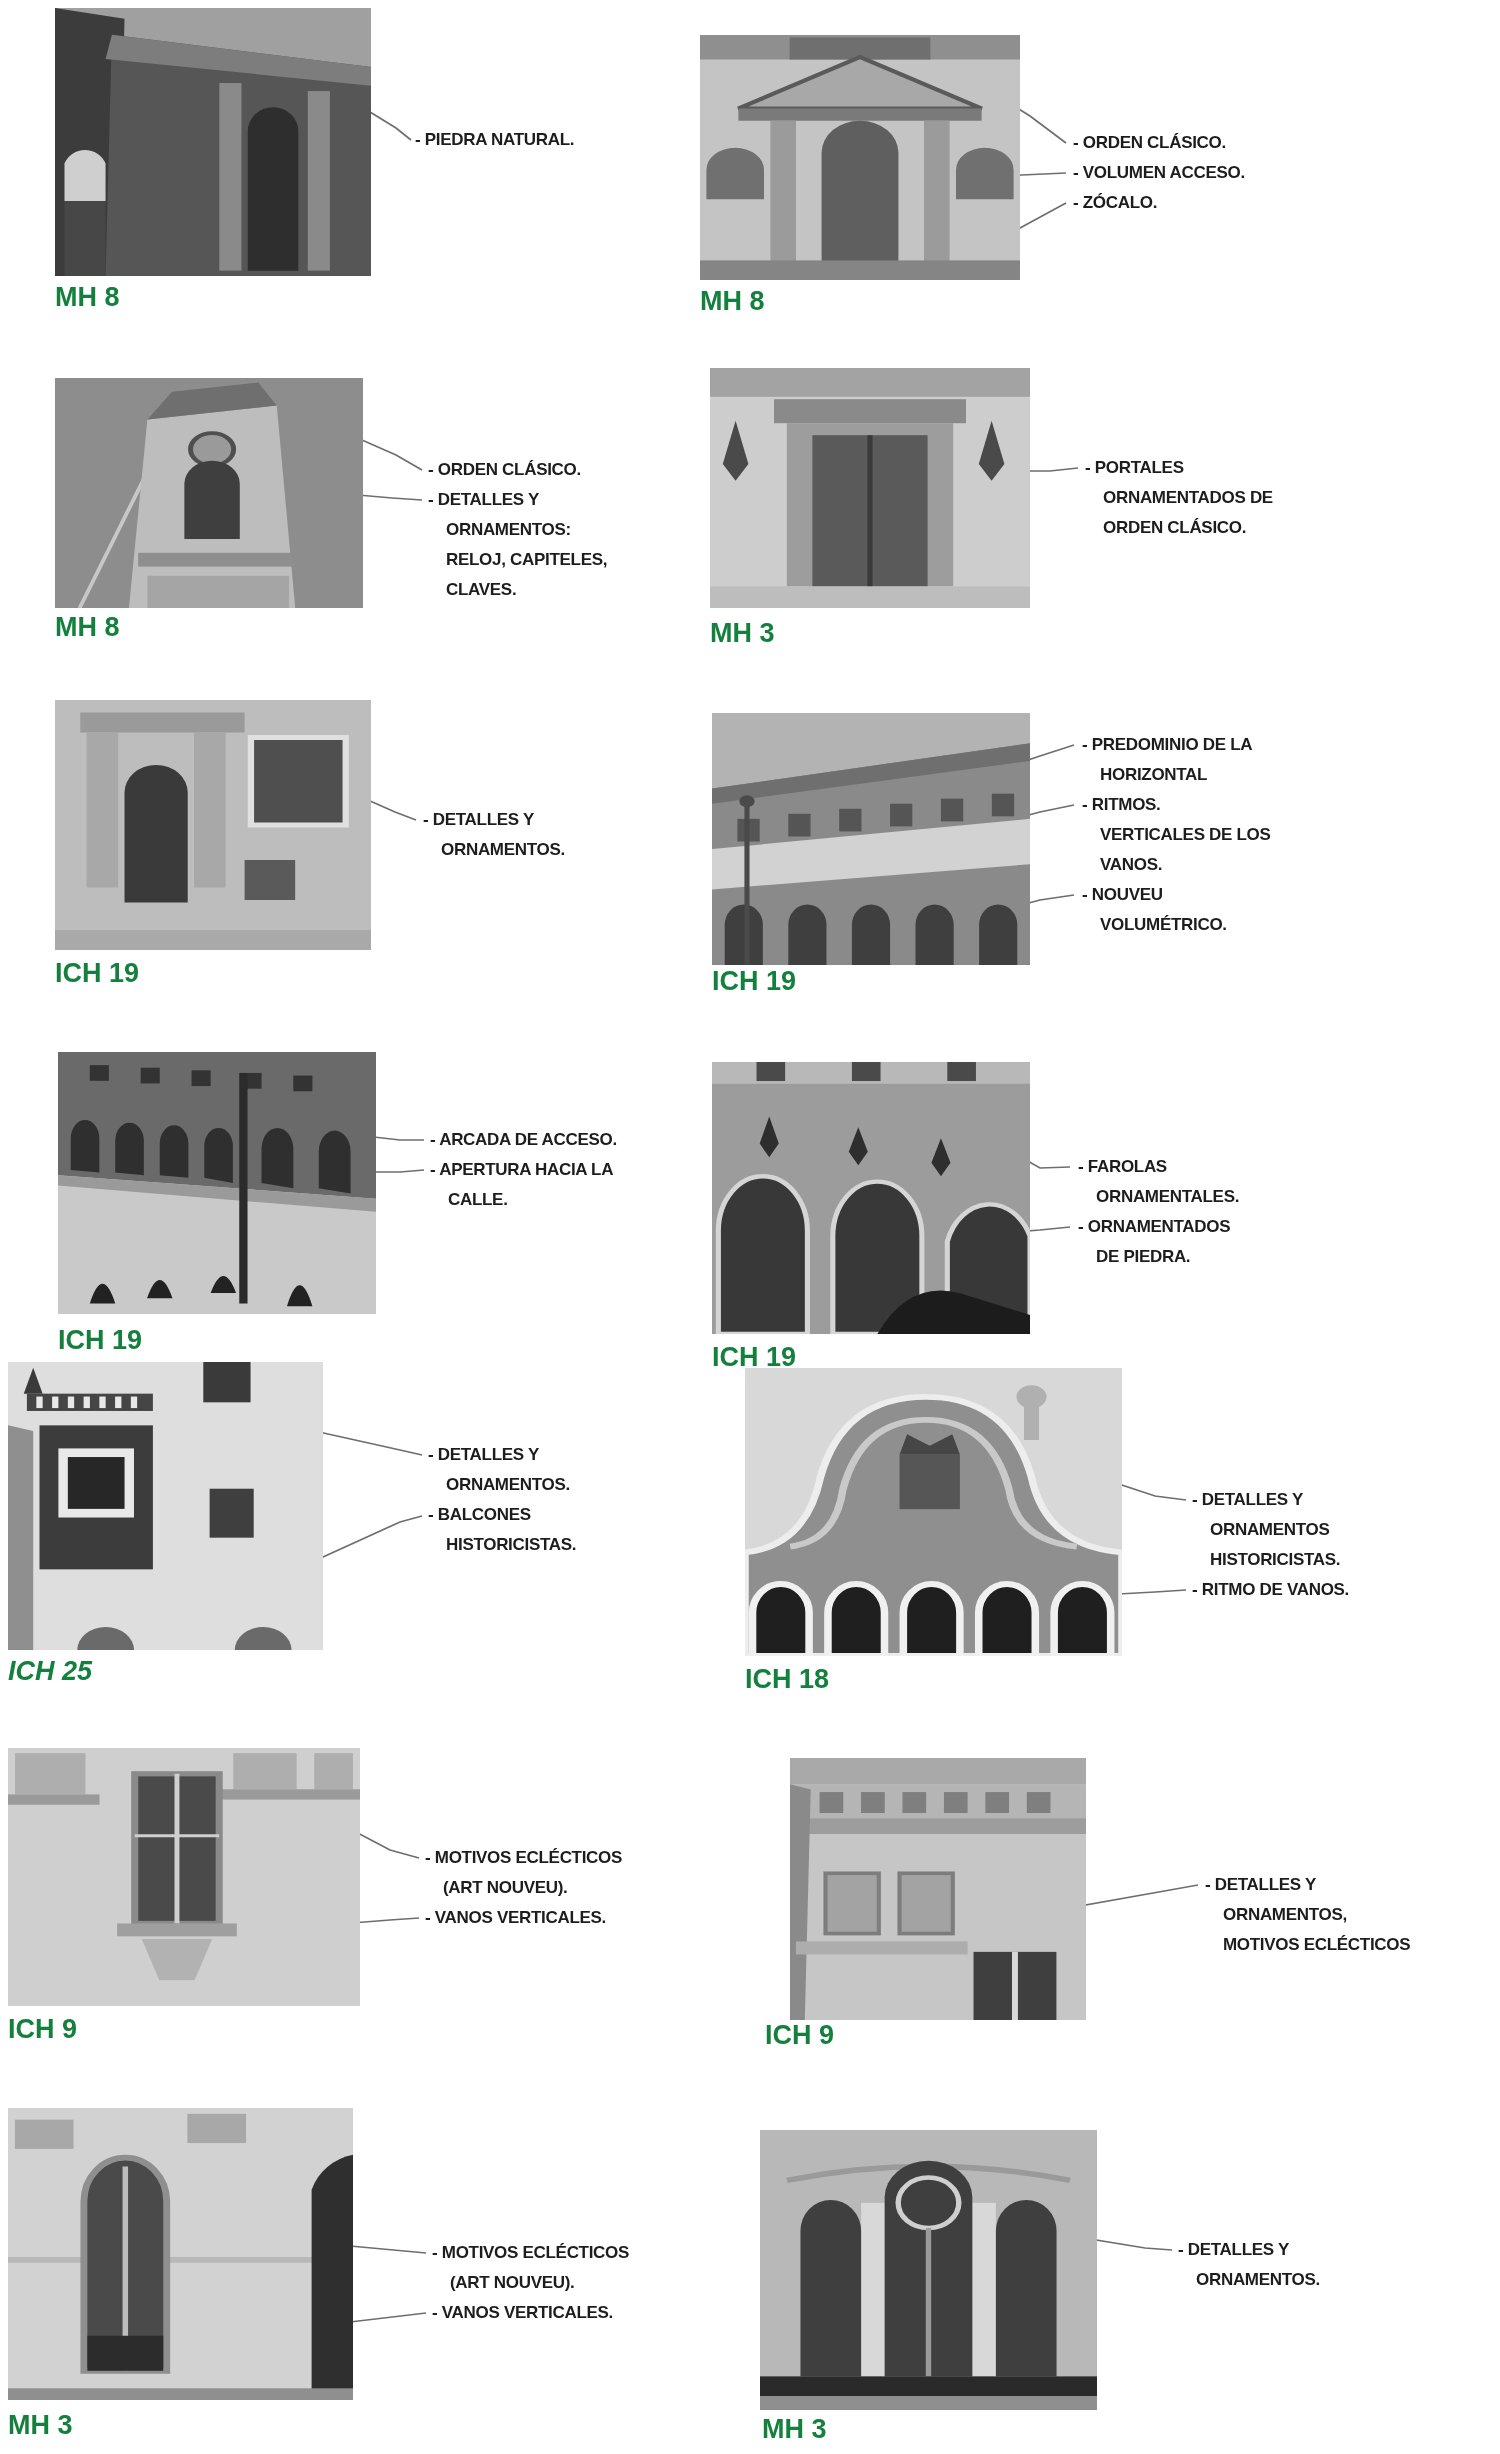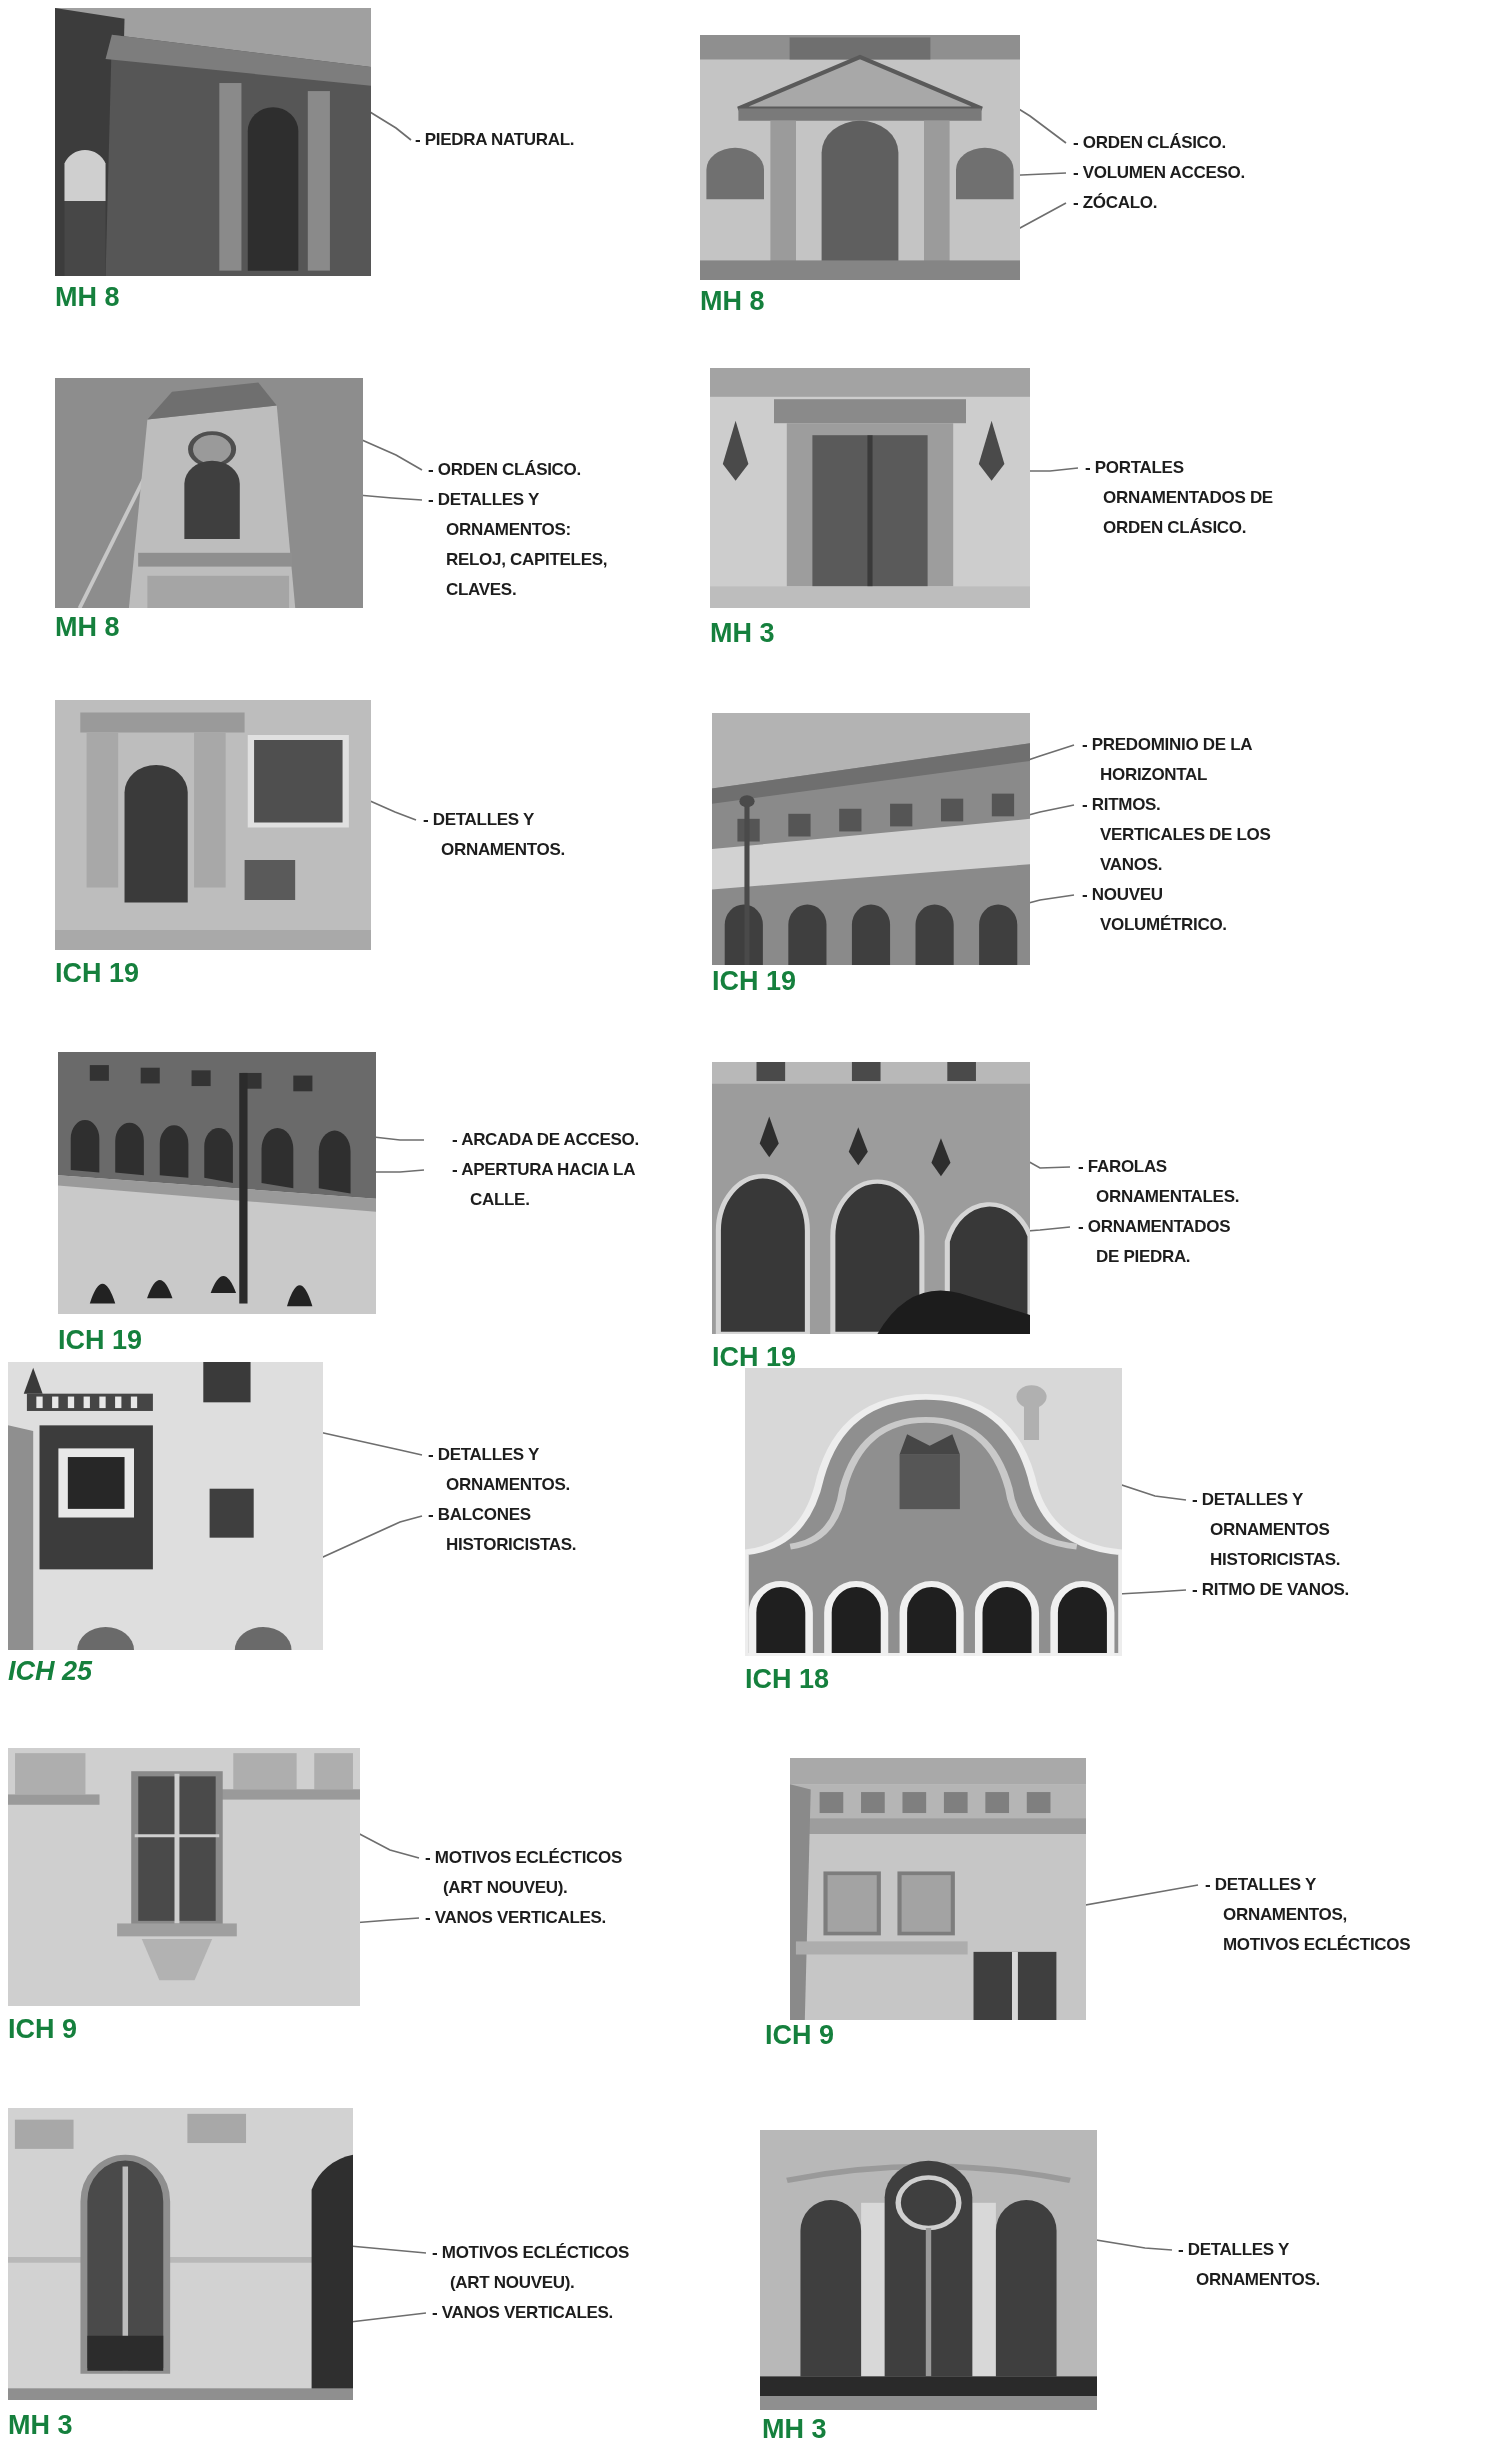--- a/index.html
+++ b/index.html
@@ -216,21 +216,21 @@
           <path d="M82 52 v-14 a5 8 0 0 1 10 0 v16 z" fill="#2f2f2f"></path>
           <polygon points="0,47 100,56 100,61 0,51" fill="#9a9a9a"></polygon>
           <rect x="57" y="8" width="2.6" height="88" fill="#2b2b2b"></rect>
           <path d="M10 96 q4 -15 8 0 z" fill="#222"></path>
           <path d="M28 94 q4 -14 8 0 z" fill="#222"></path>
           <path d="M48 92 q4 -13 8 0 z" fill="#222"></path>
           <path d="M72 97 q4 -16 8 0 z" fill="#222"></path>
         </svg>
       </div>
       <div class="code-label" style="left: 58px; top: 1325px;">ICH 19</div>
-      <div class="note" style="left: 452px; top: 1125px;">
+      <div class="note" style="left: 430px; top: 1125px;">
         <div class="nline">- ARCADA DE ACCESO.</div>
         <div class="nline">- APERTURA HACIA LA</div>
         <div class="nline cont">CALLE.</div>
       </div>
       <div class="photo" title="stone arches with ornamental lamps and parked car" style="left: 712px; top: 1062px; width: 318px; height: 272px;">
         <svg xmlns="http://www.w3.org/2000/svg" viewBox="0 0 100 100" preserveAspectRatio="none">
           <rect width="100" height="100" fill="#9c9c9c"></rect>
           <rect width="100" height="8" fill="#b8b8b8"></rect>
           <rect x="14" y="0" width="9" height="7" fill="#4a4a4a"></rect>
           <rect x="44" y="0" width="9" height="7" fill="#4a4a4a"></rect>

